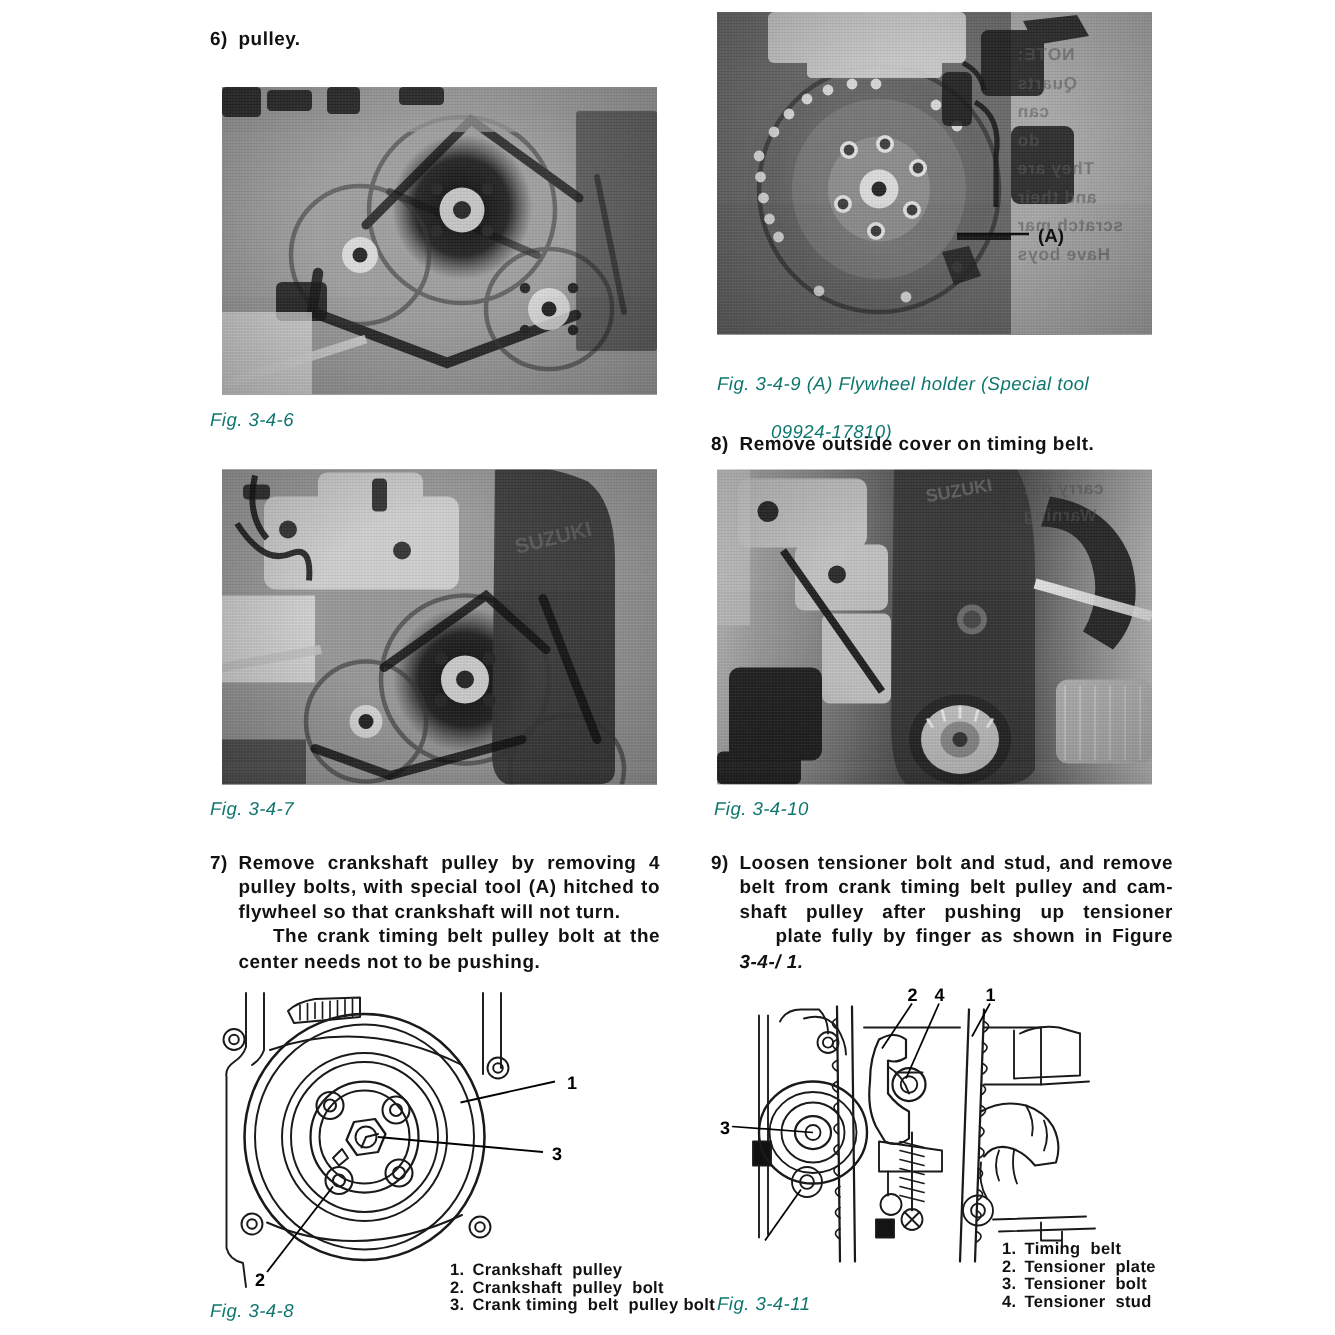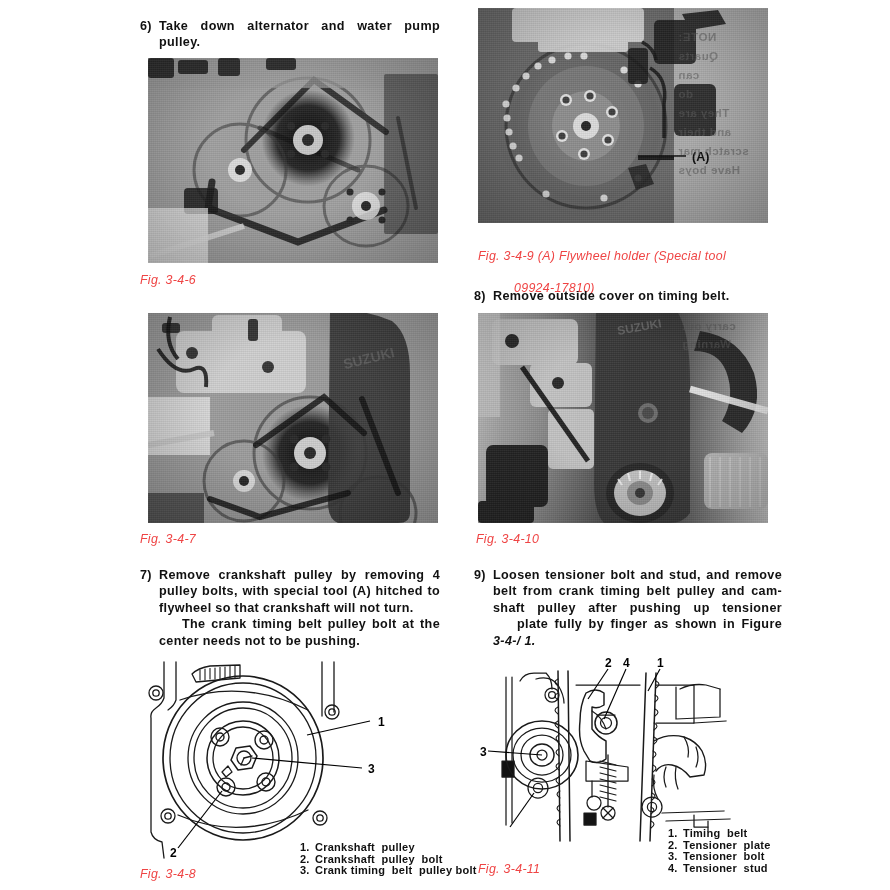--- a/index.html
+++ b/index.html
@@ -41,21 +41,21 @@
     margin-left: 19px;
     text-align: justify;
     text-justify: inter-word;
   }
   .caption {
     position: absolute;
     font-style: italic;
     font-size: 12.4px;
     line-height: 16px;
     letter-spacing: 0.3px;
-    color: #ef4444;
+    color: #0f766e;
     white-space: pre-line;
   }
   .legend {
     position: absolute;
     font-size: 11px;
     font-weight: bold;
     line-height: 11.6px;
     letter-spacing: 0.25px;
     color: #111;
   }
@@ -110,21 +110,20 @@
   }
 </style>
 </head>
 <body>
 
 <div class="page">
 
   <div class="step" style="left:140px; top:18px; width:300px;">
     <span class="num">6)</span>
     <span class="body">
-      <span style="display:block; text-align:justify; text-align-last:justify;">Take down alternator and water pump</span>
       <span style="display:block;">pulley.</span>
     </span>
   </div>
 
   <div class="photo" style="left:148px; top:58px; width:290px; height:205px;
               background:
                 radial-gradient(ellipse 60px 62px at 160px 80px, #141414 0%, #2a2a2a 52%, #6d6d6d 66%, #9f9f9c 78%),
                 radial-gradient(ellipse 46px 46px at 92px 110px, #1b1b1b 0%, #3a3a3a 50%, #888 68%, #ababa8 82%),
                 radial-gradient(ellipse 42px 40px at 218px 148px, #cfcfcc 0%, #a9a9a6 40%, #6b6b69 70%, #8f8f8d 88%),
                 linear-gradient(102deg, #cdcdc9 0%, #c2c2be 17%, #9a9a97 30%, #6d6d6b 44%, #3a3a39 58%, #545452 70%, #8b8b88 84%, #b4b4b0 100%);">

